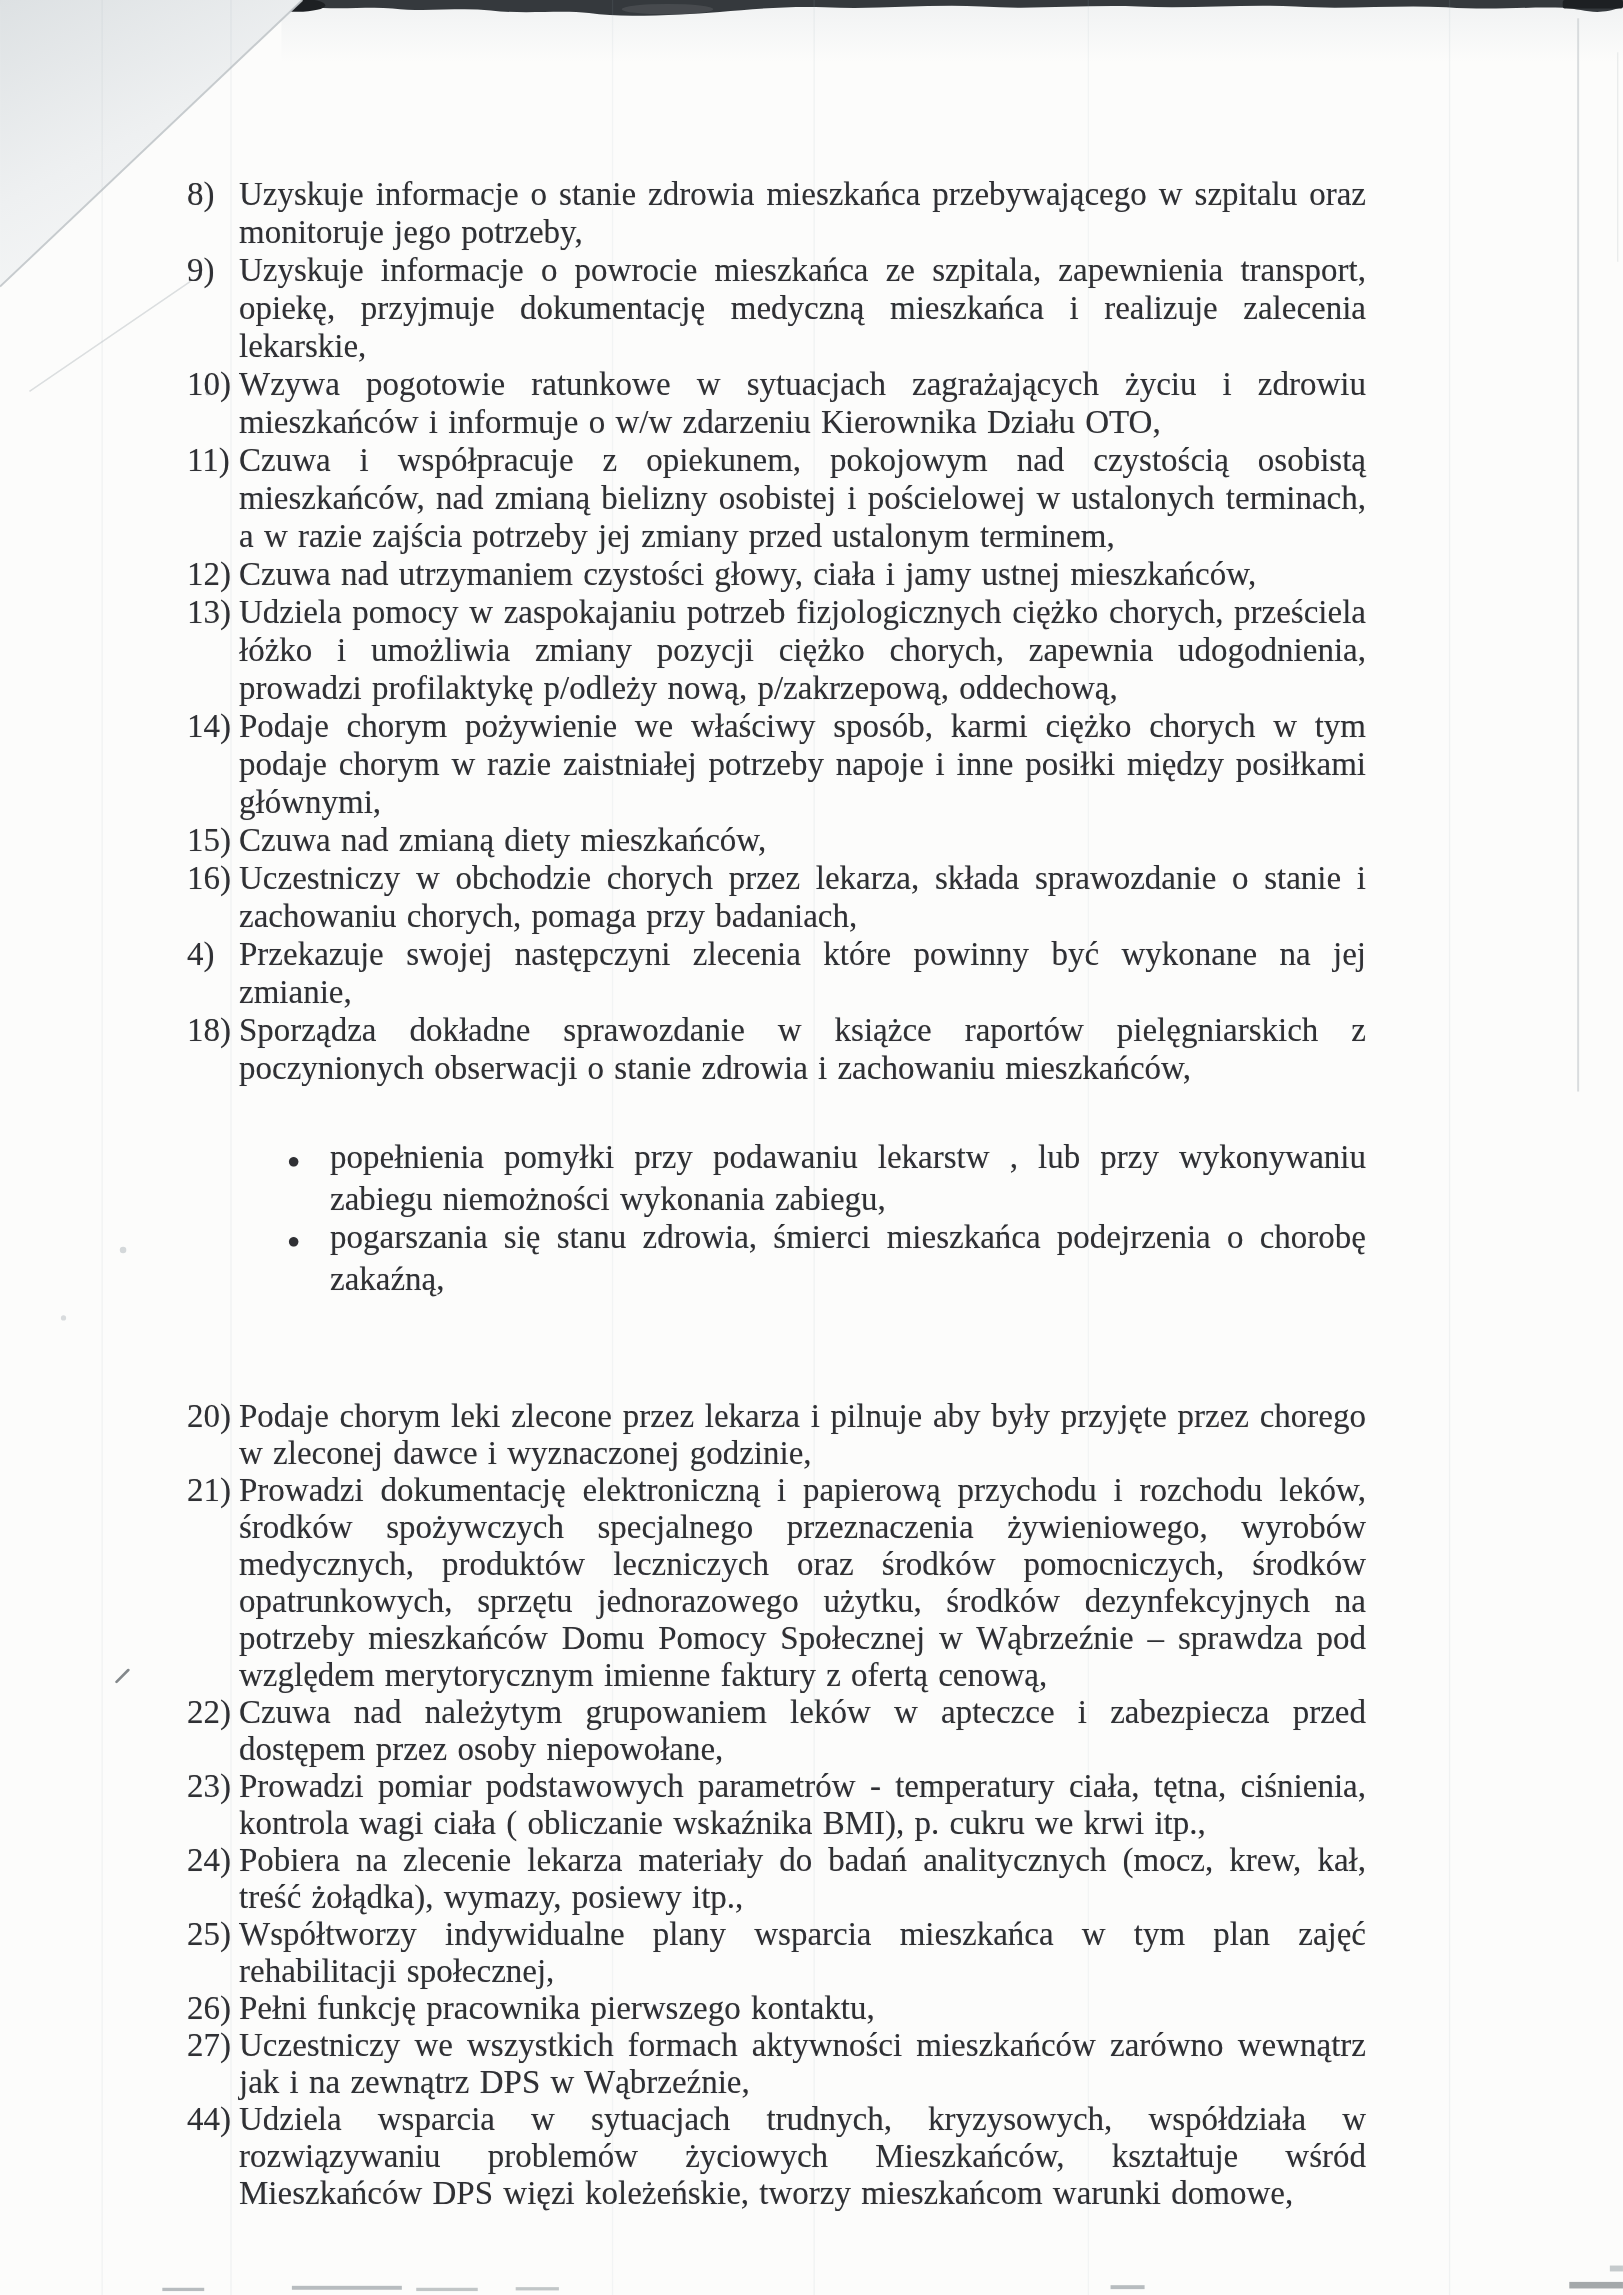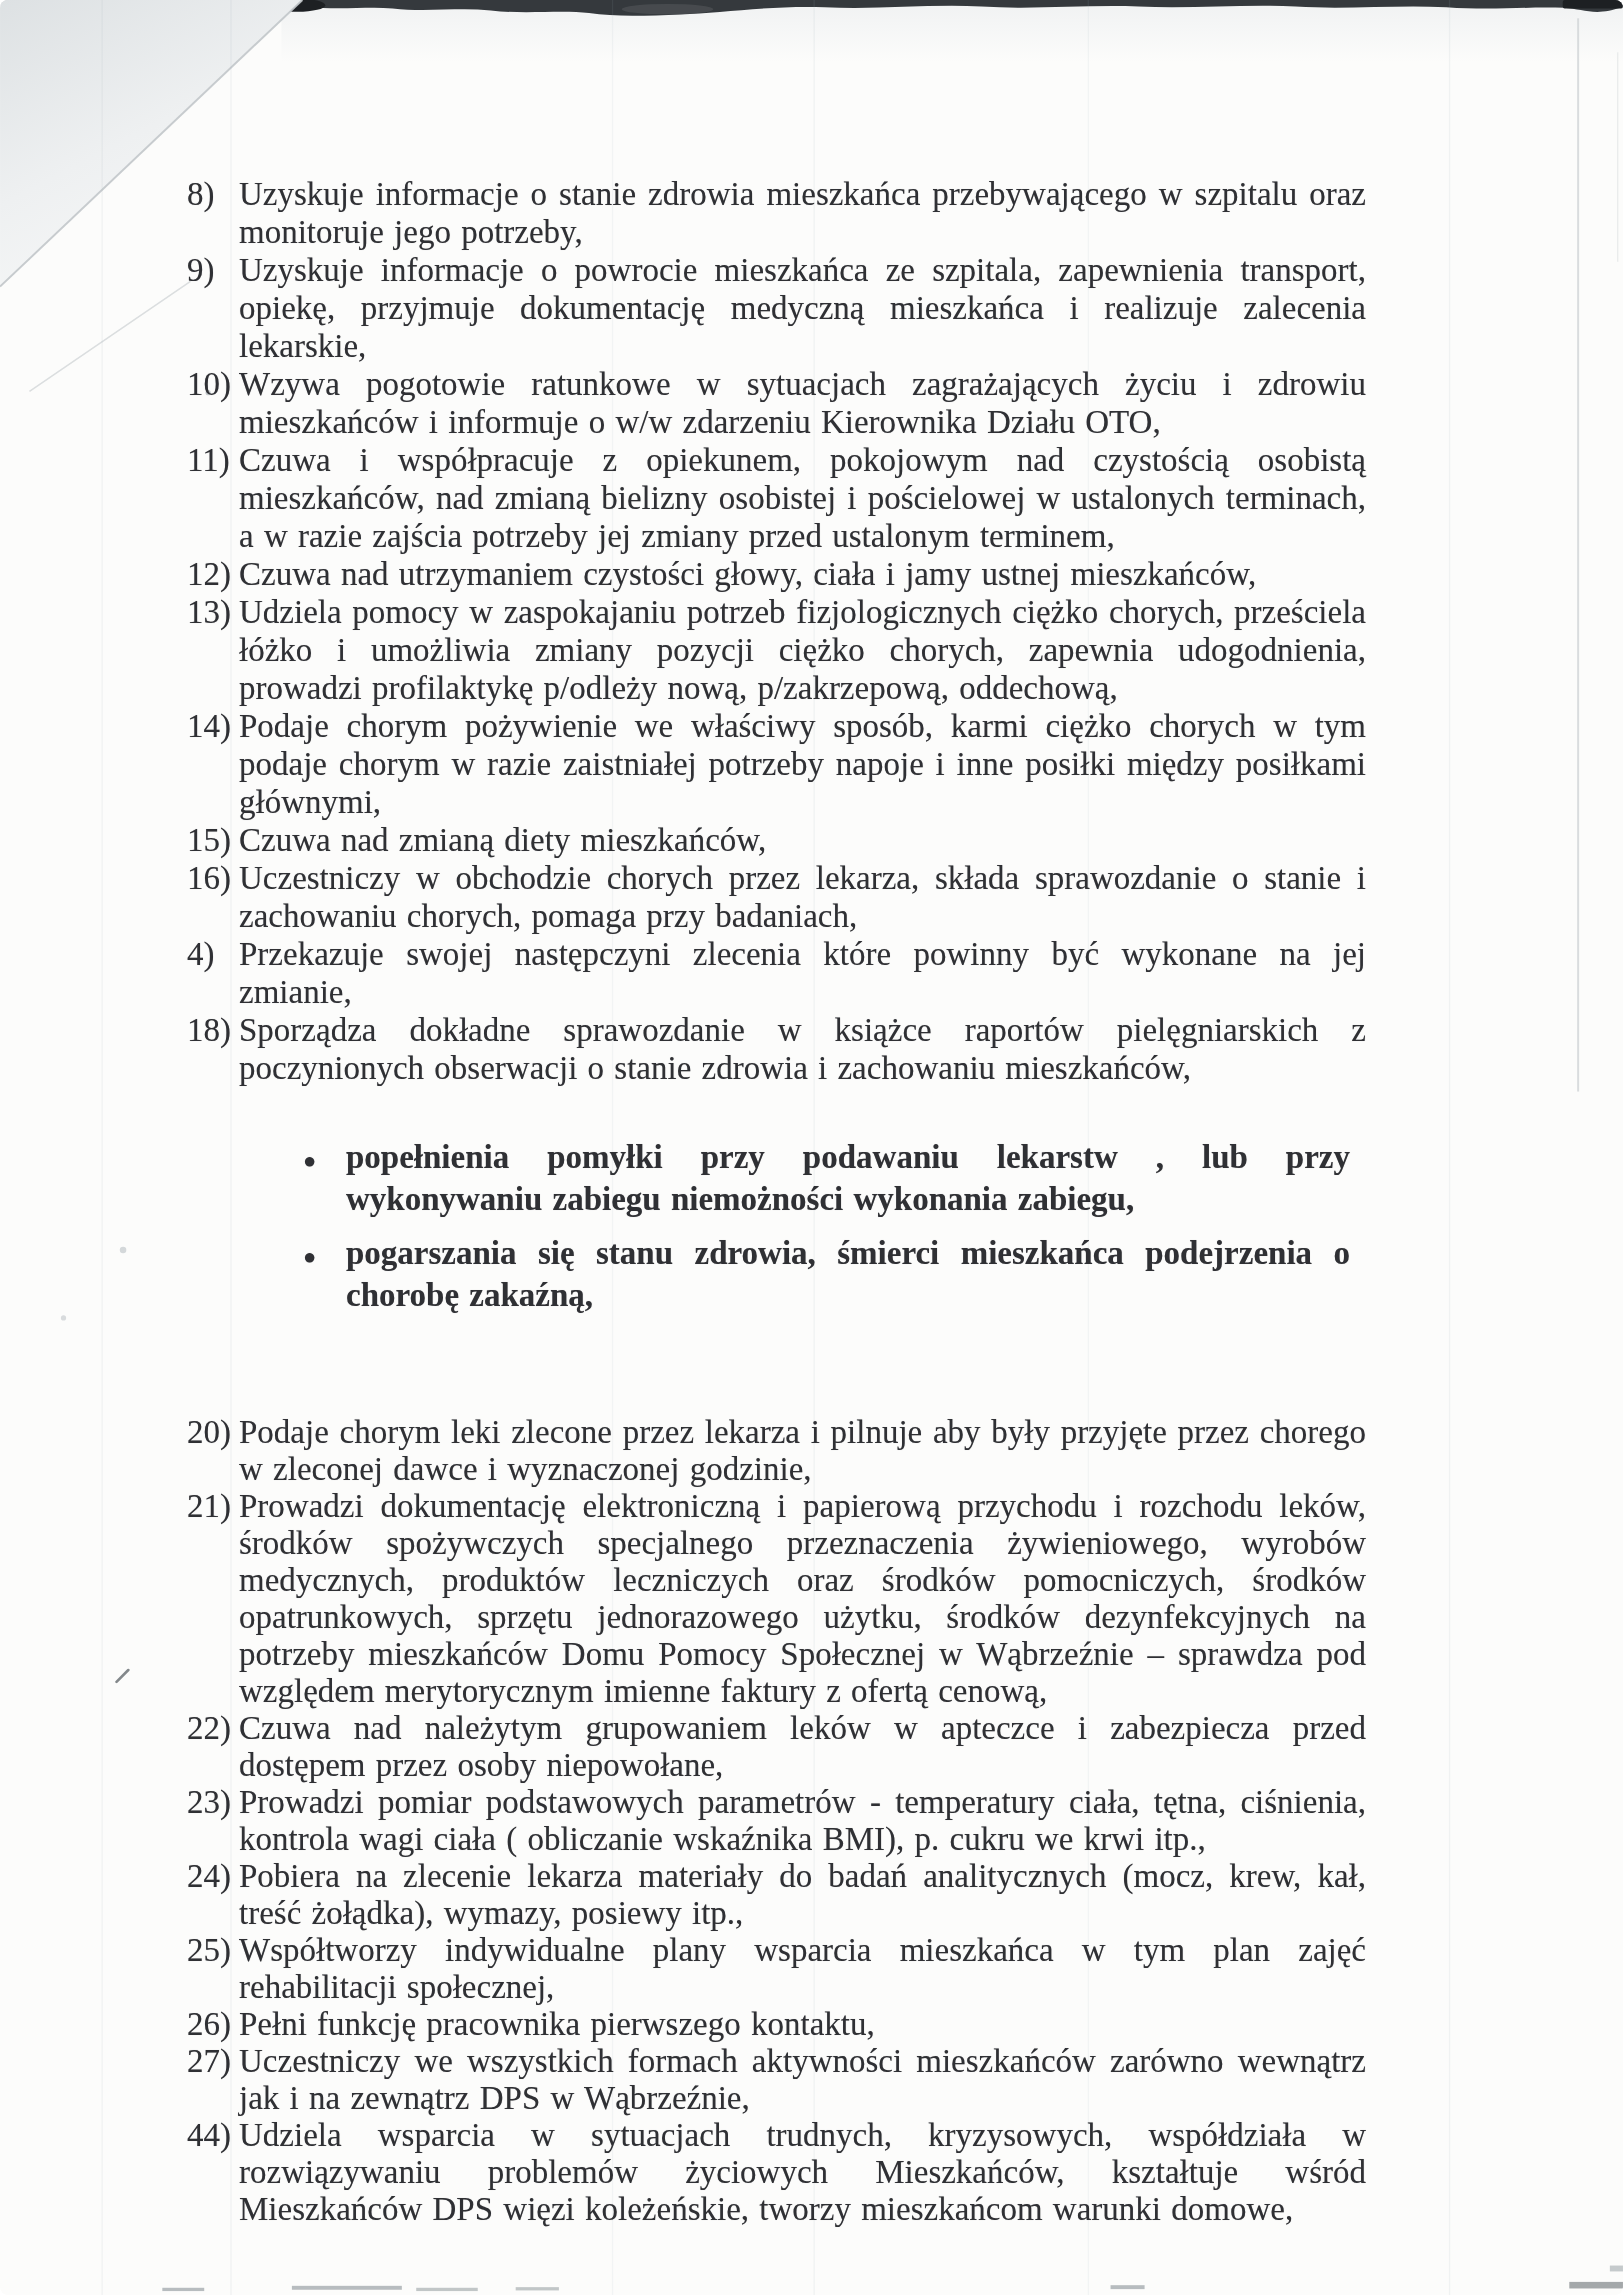--- a/index.html
+++ b/index.html
@@ -1,33 +1,32 @@
 <!DOCTYPE html>
 <html lang="pl" style="--paper: #fcfcfb; --ink: #2f3034; --scan-bar: #35393d; --scan-bar-dark: #1d2023; --fold-shadow: #dde1e3; --edge-line: #c2c7ca;font-size:10.5px"><head>
 <meta charset="utf-8">
 <style>
   html,body{margin:0;padding:0;}
   body{width:1623px;height:2295px;background:#ffffff;}
   .page{
     position:relative;width:1623px;height:2295px;overflow:hidden;
     background:var(--paper,#fcfcfb);
     font-family:"Liberation Serif","DejaVu Serif",serif;
-    border-radius:8px;
   }
   .artifacts{position:absolute;left:0;top:0;width:1623px;height:2295px;pointer-events:none;}
   .doc{
     position:absolute;left:187px;top:175px;width:1179px;
     color:var(--ink,#2f3034);
     font-size:33px;line-height:38px;word-spacing:2px;
     text-shadow:0 0 0.7px rgba(47,48,52,.38);
   }
   .item{margin:0;padding-left:52px;text-indent:-52px;text-align:justify;}
   .num{display:inline-block;width:52px;text-indent:0;}
   .bullets{margin-top:51px;}
-  .bullet{margin:16px;padding-left:143px;text-indent:-43px;text-align:justify;font-weight:bold;}
+  .bullet{margin:0;padding-left:143px;text-indent:-43px;text-align:justify;}
   .marker{display:inline-block;width:43px;font-size:22px;text-indent:0;}
   .lower{margin-top:100px;line-height:37px;}
 </style>
 </head>
 <body>
 
 <div class="page">
 
   <svg class="artifacts" viewBox="0 0 2480 3507" xmlns="http://www.w3.org/2000/svg" aria-hidden="true">
     <defs>

